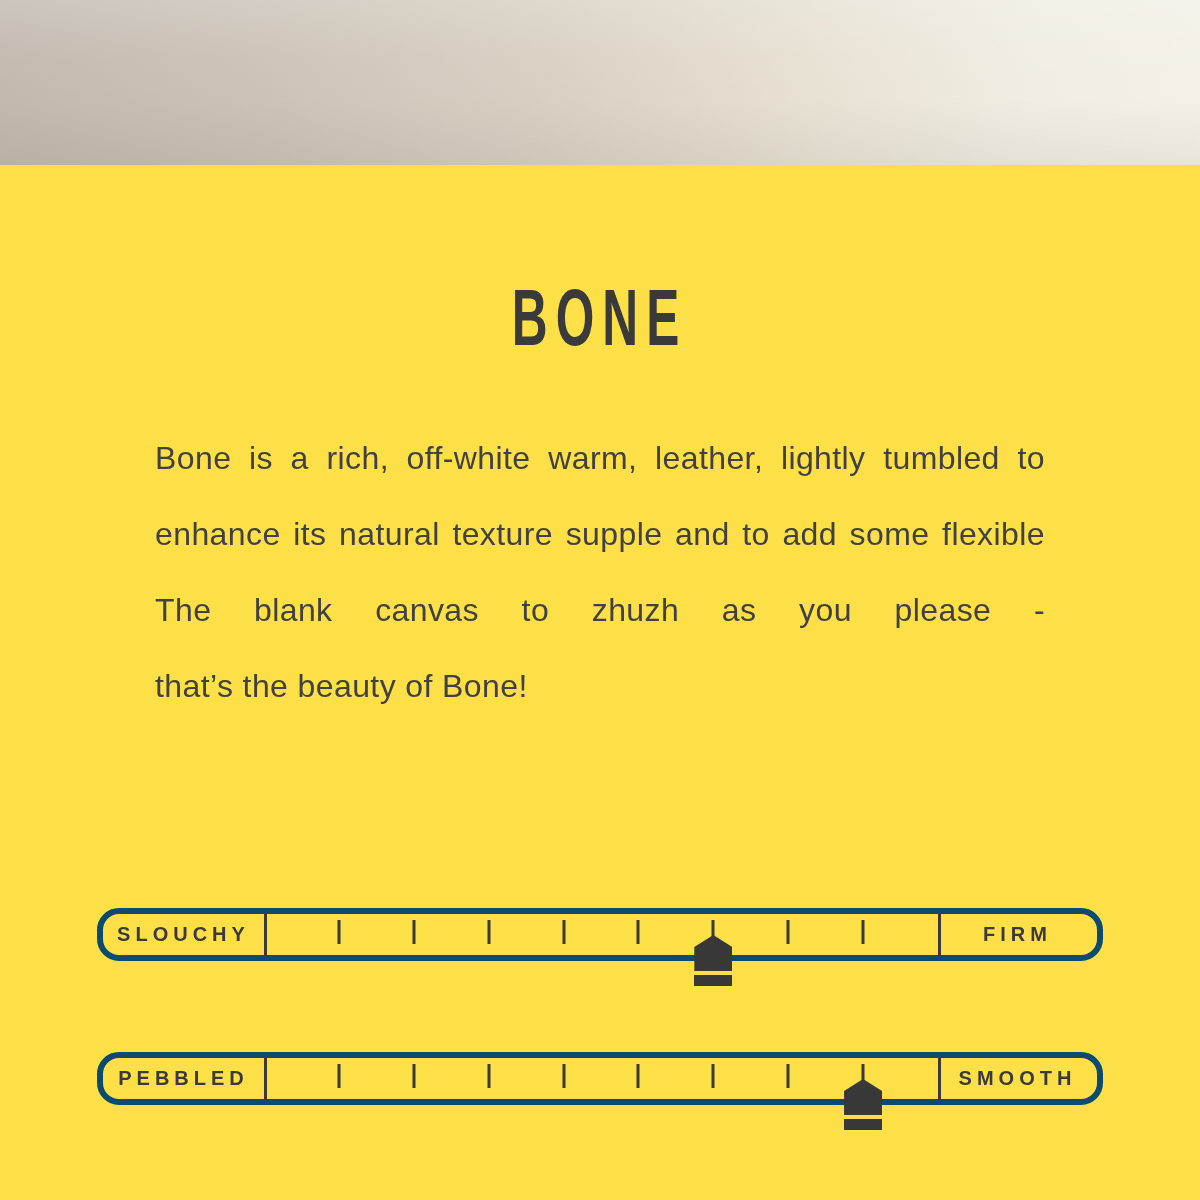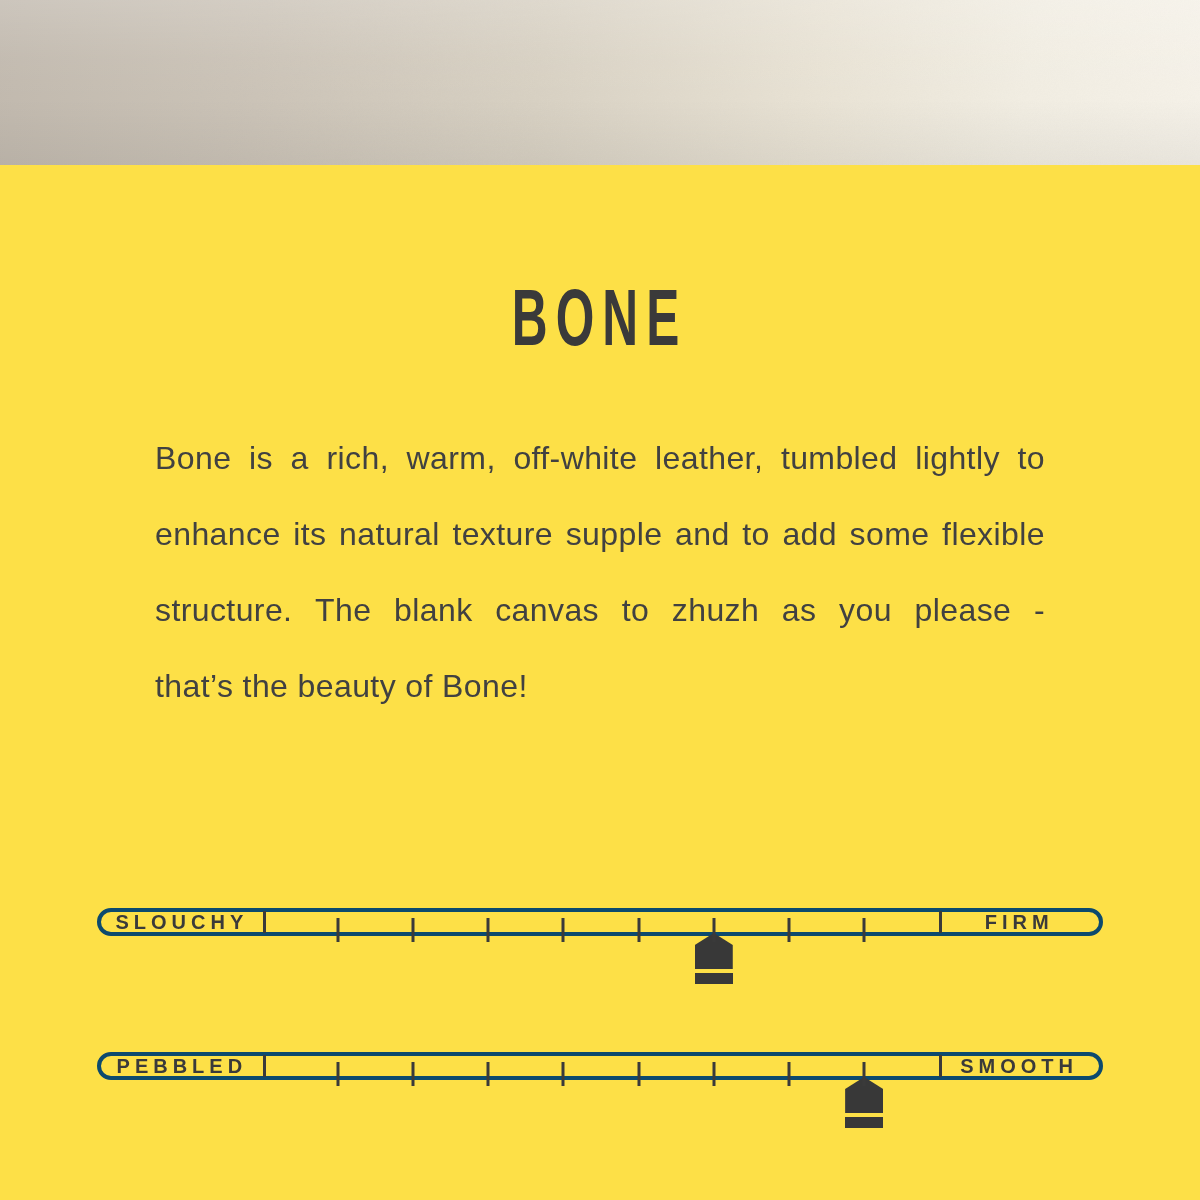--- a/index.html
+++ b/index.html
@@ -56,22 +56,22 @@
     font-size: 32px; color: #414141;
     letter-spacing: 0.4px;
   }
   .line { display: flex; justify-content: space-between; height: 76px; line-height: 76px; white-space: nowrap; }
   .line.center { display: block; }
   .word { display: inline-block; }
 
   
   .slider {
     position: absolute; left: 97px;
-    width: 1006px; height: 28px;
-    border: 4px solid #0c4a6e;
+    width: 1006px; height: 53px;
+    border: 6px solid #0c4a6e;
     border-radius: 22px;
     box-sizing: border-box;
     background: transparent;
   }
   .slider-1 { top: 908px; }
   .slider-2 { top: 1052px; }
 
   .cap {
     position: absolute; top: 0; bottom: 0;
     display: flex; align-items: center; justify-content: center;
@@ -133,41 +133,40 @@
   <div class="title-wrap">
     <h1 class="title">BONE</h1>
   </div>
 
   <div class="desc">
     <span class="line">
         <span class="word">Bone</span>
         <span class="word">is</span>
         <span class="word">a</span>
         <span class="word">rich,</span>
+        <span class="word">off-white</span>
         <span class="word">warm,</span>
-        <span class="word">off-white</span>
         <span class="word">leather,</span>
+        <span class="word">lightly</span>
         <span class="word">tumbled</span>
-        <span class="word">lightly</span>
         <span class="word">to</span>
       </span>
     <span class="line">
         <span class="word">enhance</span>
         <span class="word">its</span>
         <span class="word">natural</span>
         <span class="word">texture</span>
         <span class="word">supple</span>
         <span class="word">and</span>
         <span class="word">to</span>
         <span class="word">add</span>
         <span class="word">some</span>
         <span class="word">flexible</span>
       </span>
     <span class="line">
-        <span class="word">structure.</span>
         <span class="word">The</span>
         <span class="word">blank</span>
         <span class="word">canvas</span>
         <span class="word">to</span>
         <span class="word">zhuzh</span>
         <span class="word">as</span>
         <span class="word">you</span>
         <span class="word">please</span>
         <span class="word">-</span>
       </span>

